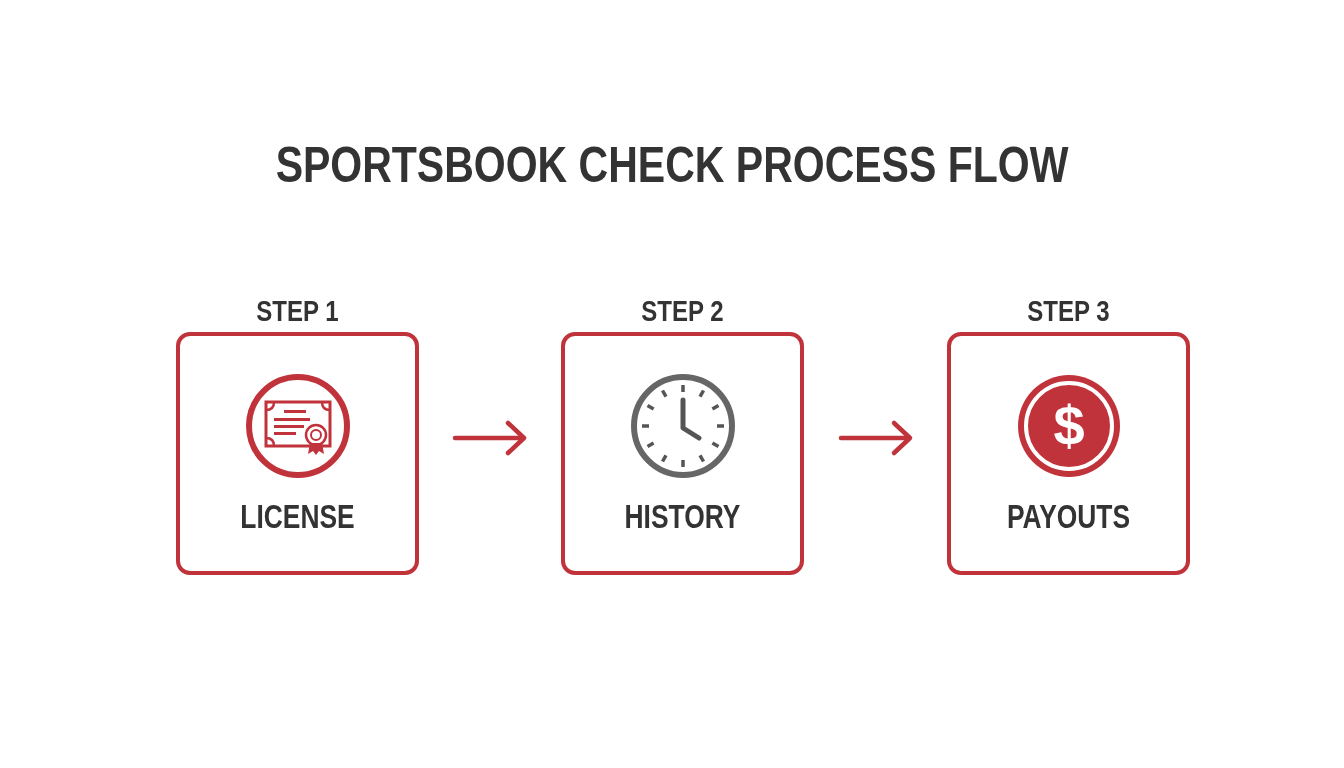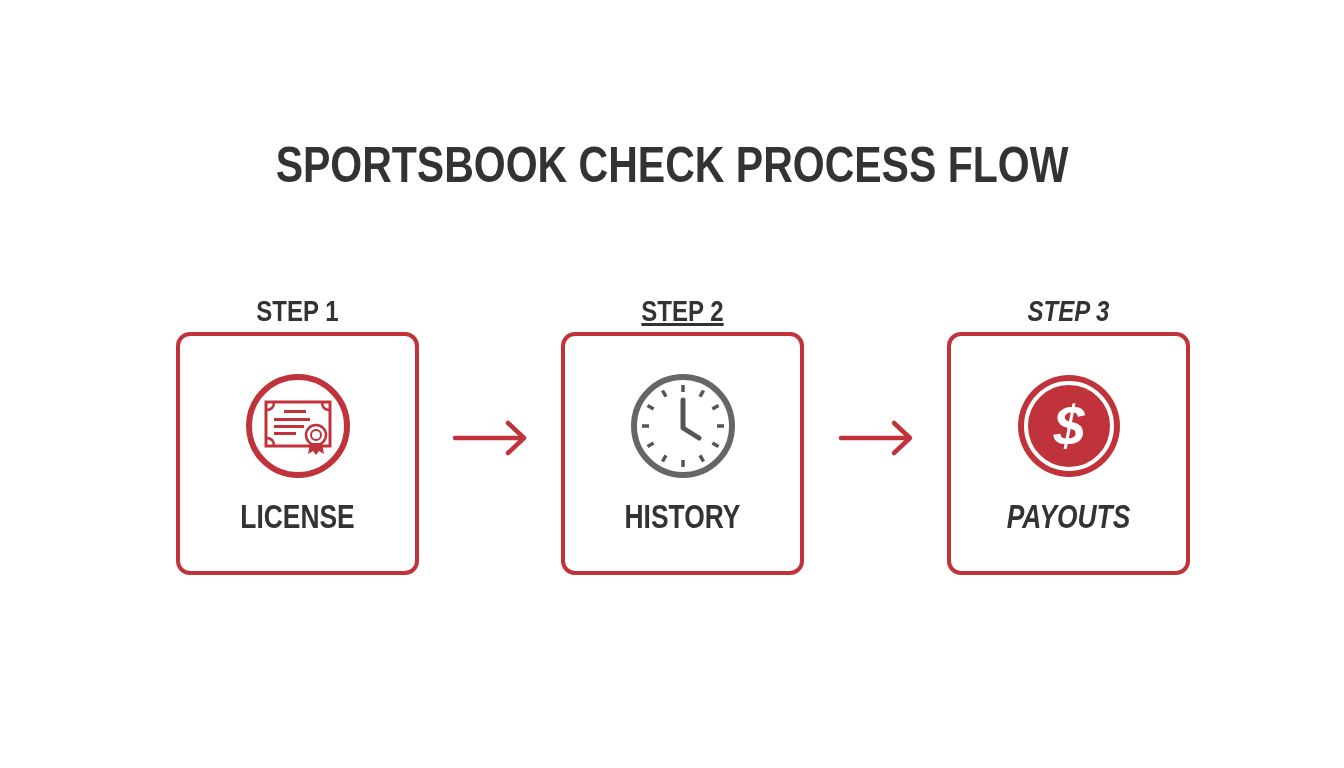--- a/index.html
+++ b/index.html
@@ -112,21 +112,21 @@
   </div>
 </div>
 
 <div class="arrow" style="left:452px;">
   <svg viewBox="0 0 76 40">
     <line x1="3" y1="20" x2="70" y2="20" stroke="#c1333b" stroke-width="4.5" stroke-linecap="round"></line>
     <polyline points="56,5 72,20 56,35" fill="none" stroke="#c1333b" stroke-width="4.5" stroke-linecap="round" stroke-linejoin="round"></polyline>
   </svg>
 </div>
 
-<div class="step" style="left:561px;text-decoration:underline;">
+<div class="step" style="left:561px;">
   <div class="step-label">STEP 2</div>
   <div class="box">
     <div class="icon-wrap">
       <svg viewBox="0 0 108 108">
         <circle cx="54" cy="54" r="49" fill="none" stroke="#666666" stroke-width="6"></circle>
         <g stroke="#555555" stroke-width="3.5" stroke-linecap="butt">
           <line x1="54" y1="13" x2="54" y2="20"></line>
           <line x1="54" y1="88" x2="54" y2="95"></line>
           <line x1="13" y1="54" x2="20" y2="54"></line>
           <line x1="88" y1="54" x2="95" y2="54"></line>
@@ -146,21 +146,21 @@
   </div>
 </div>
 
 <div class="arrow" style="left:838px;">
   <svg viewBox="0 0 76 40">
     <line x1="3" y1="20" x2="70" y2="20" stroke="#c1333b" stroke-width="4.5" stroke-linecap="round"></line>
     <polyline points="56,5 72,20 56,35" fill="none" stroke="#c1333b" stroke-width="4.5" stroke-linecap="round" stroke-linejoin="round"></polyline>
   </svg>
 </div>
 
-<div class="step" style="left:947px;font-style:italic;">
+<div class="step" style="left:947px;">
   <div class="step-label">STEP 3</div>
   <div class="box">
     <div class="icon-wrap">
       <svg viewBox="0 0 108 108">
         <circle cx="54" cy="54" r="51" fill="#c1333b"></circle>
         <circle cx="54" cy="54" r="43" fill="none" stroke="#ffffff" stroke-width="4"></circle>
         <text x="54" y="73" text-anchor="middle" font-family="Liberation Sans, sans-serif" font-weight="bold" font-size="56" fill="#ffffff">$</text>
       </svg>
     </div>
     <div class="box-label">PAYOUTS</div>

